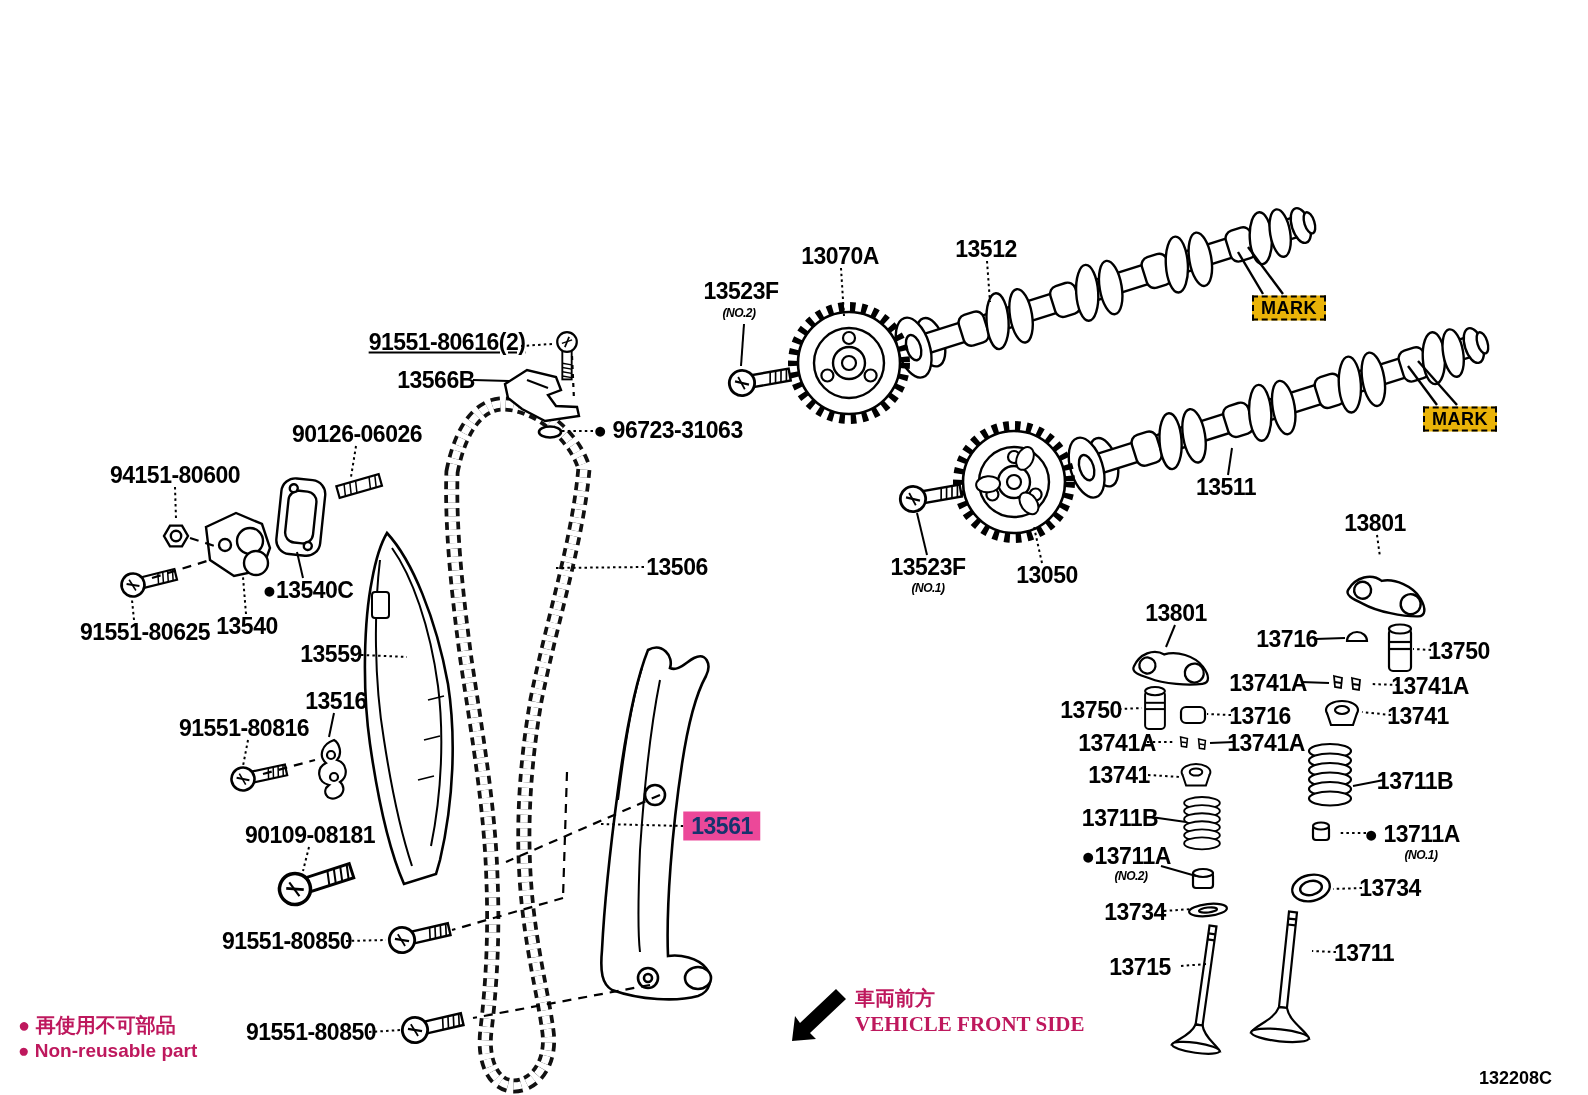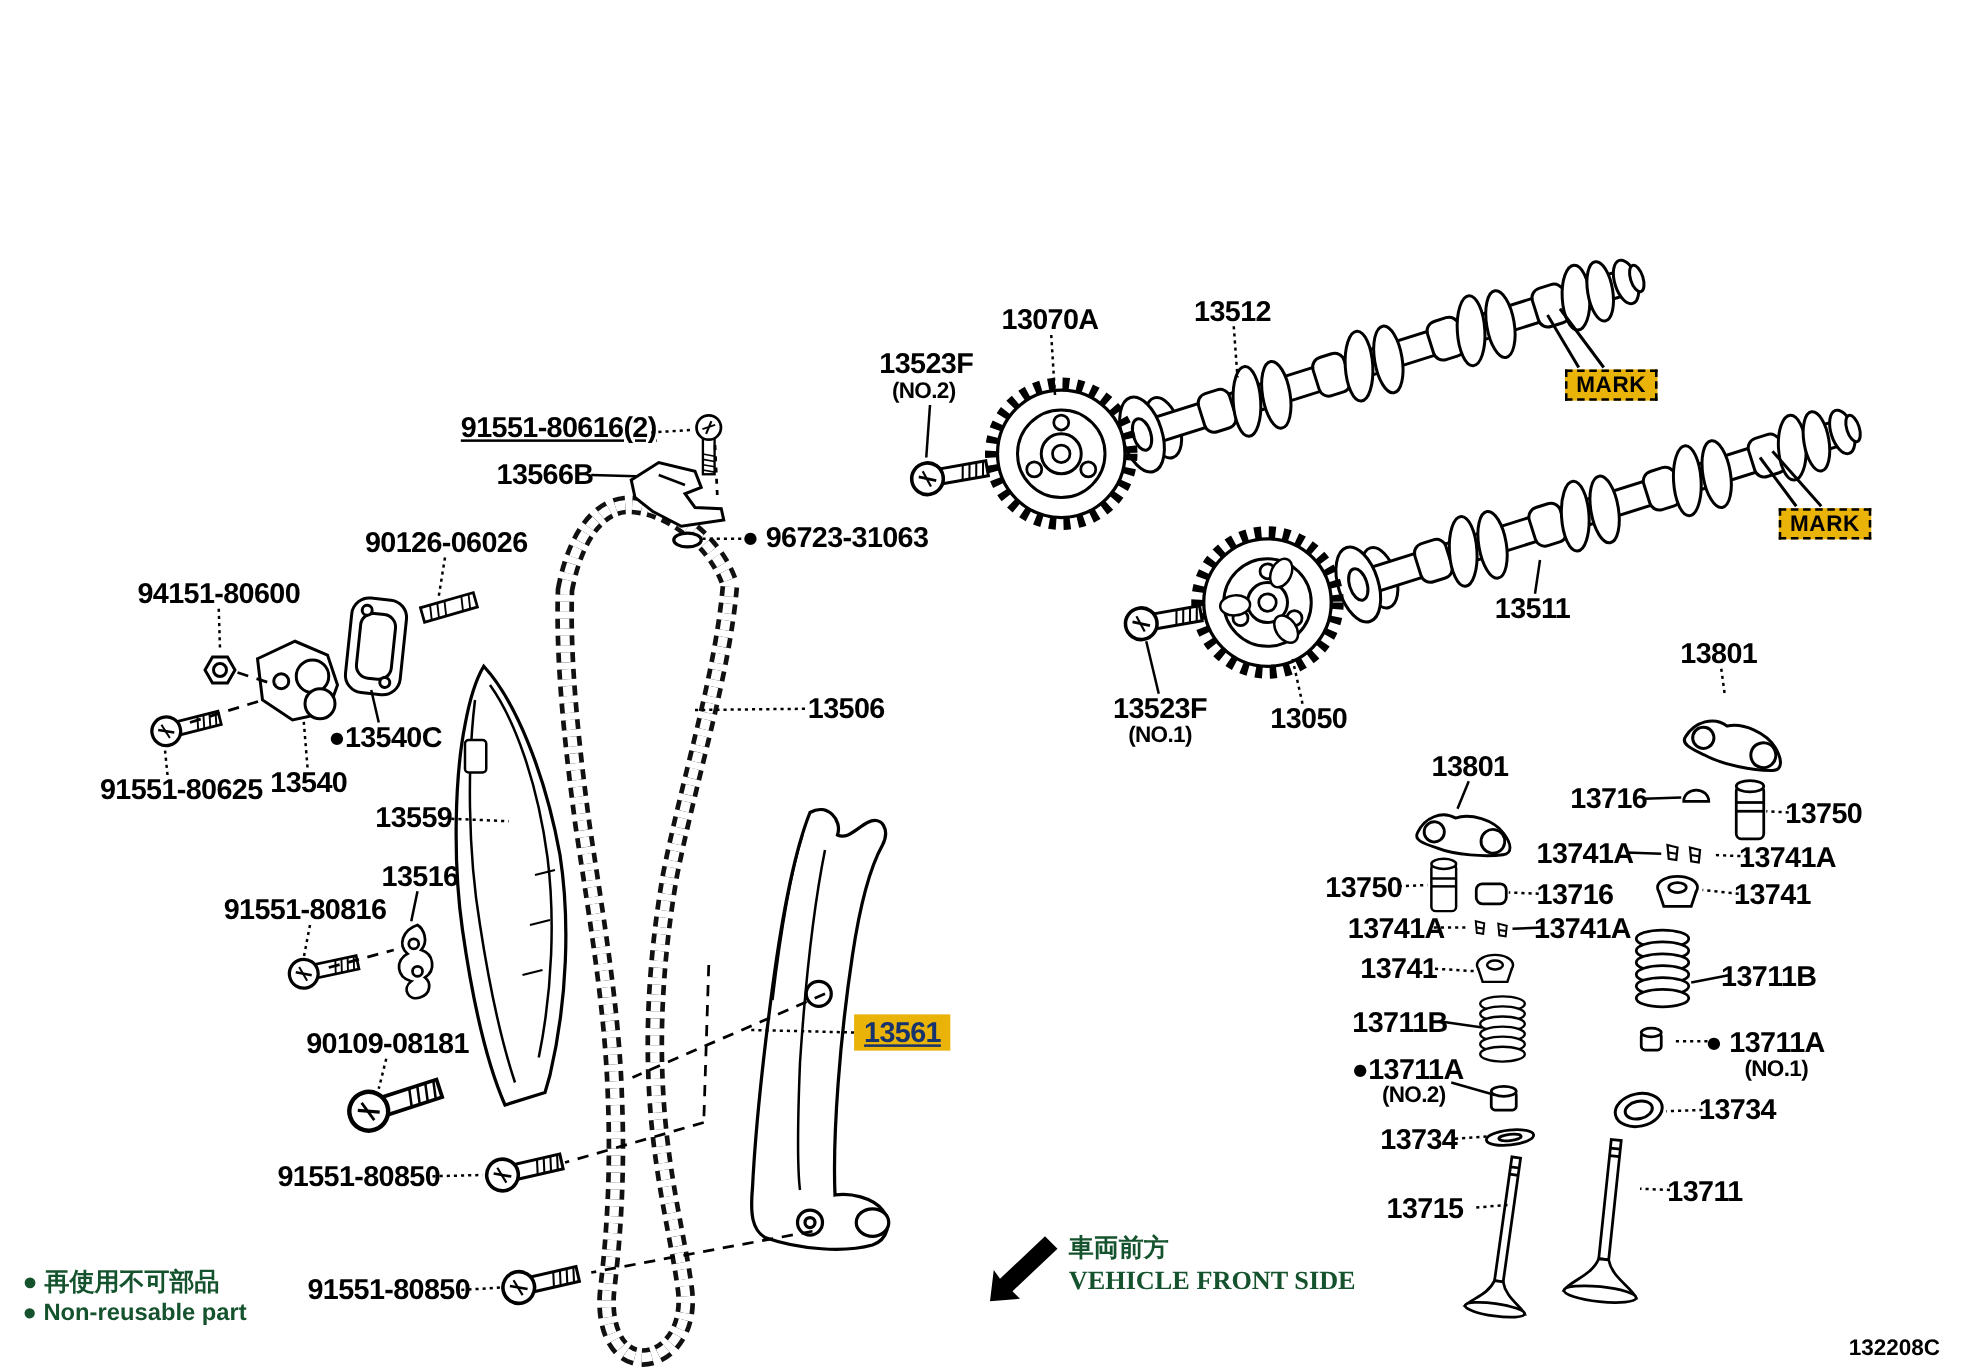--- a/index.html
+++ b/index.html
@@ -1,25 +1,25 @@
 <!DOCTYPE html>
 <html><head>
 <meta charset="utf-8">
 <style>
   html,body{margin:0;padding:0;background:#fff;}
   #stage{position:relative;width:1588px;height:1095px;background:#fff;overflow:hidden;
          font-family:"Liberation Sans",sans-serif;}
   #art{position:absolute;left:0;top:0;}
   .part-label{position:absolute;transform:translate(-50%,-50%);white-space:nowrap;
     font:bold 23px "Liberation Sans",sans-serif;letter-spacing:-0.5px;color:#000;}
-  .part-label.small{font-size:18px;}
-  .part-label.hl{background:#eab308;color:#16336D;padding:1px 8px;text-decoration:underline;}
+  .part-label.small{font-size:12px;font-style:italic;}
+  .part-label.hl{background:#ec4899;color:#16336D;padding:1px 8px;}
   .part-label.mark{font-size:18px;letter-spacing:0.5px;border:2px dashed #000;
     padding:0 7px;background:#eab308;}
-  .footer-text{position:absolute;white-space:nowrap;color:#14532d;
+  .footer-text{position:absolute;white-space:nowrap;color:#be185d;
     font:bold 19px "Liberation Sans",sans-serif;}
   .footer-text.jp{font-size:20px;}
   .doc-code{position:absolute;white-space:nowrap;color:#000;
     font:bold 18px "Liberation Sans",sans-serif;}
 </style>
 </head>
 <body>
 
 <div id="stage">
 

